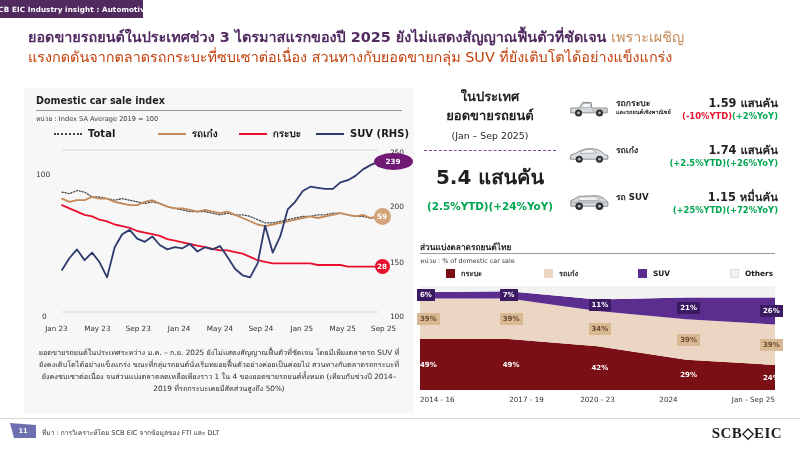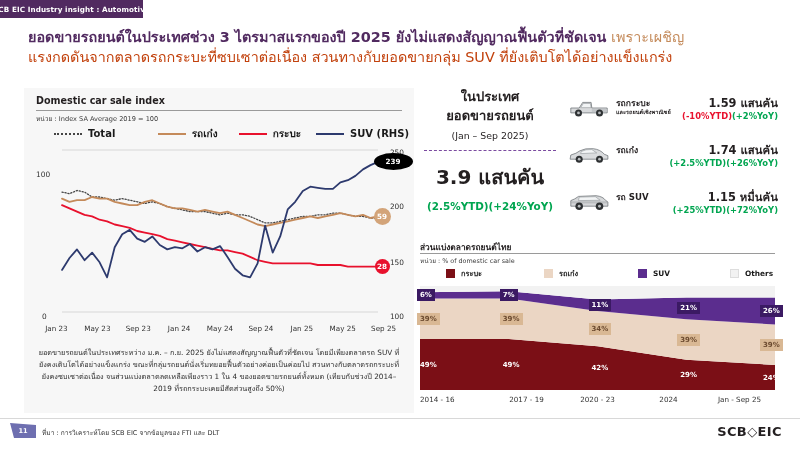--- a/index.html
+++ b/index.html
@@ -131,21 +131,21 @@
 
   
   .foot-rule { position: absolute; left: 0; top: 418px; width: 800px; height: 1px; background: #d8d8d8; }
   .page-badge { position: absolute; left: 10px; top: 423px; width: 26px; height: 15px; }
   .page-num {
     position: absolute; left: 10px; top: 424px; width: 26px; height: 13px;
     display: flex; align-items: center; justify-content: center;
     font-size: 6.6px; font-weight: bold; color: #fff;
   }
   .source { position: absolute; left: 42px; top: 427px; font-size: 6.6px; color: #333; }
-  .brand { position: absolute; right: 18px; top: 424px; font-size: 13px; font-weight: bold; color: #231F20; letter-spacing: .4px; }
+  .brand { position: absolute; right: 18px; top: 424px; font-size: 15px; font-weight: bold; color: #231F20; letter-spacing: .4px; font-family: Liberation Serif, serif; }
 </style>
 </head>
 <body>
 
 <div class="page">
 
   <div class="ribbon">
     <span class="ribbon-text">SCB EIC Industry insight : Automotive</span>
   </div>
 
@@ -190,21 +190,21 @@
 
       <svg id="line-svg" width="368" height="178" viewBox="0 0 368 178">
           <line x1="26" x2="342" y1="4" y2="4" stroke="#c9c9c9" stroke-width=".7"></line>
           <line x1="26" x2="342" y1="166" y2="166" stroke="#c9c9c9" stroke-width=".7"></line>
           <path d="M26.0 46.1 L33.5 47.7 L41.0 44.5 L48.6 46.1 L56.1 51.0 L63.6 51.0 L71.1 52.6 L78.7 54.2 L86.2 52.6 L93.7 54.2 L101.2 55.8 L108.8 57.5 L116.3 55.8 L123.8 57.5 L131.3 60.7 L138.9 62.3 L146.4 63.9 L153.9 65.6 L161.4 65.6 L169.0 65.6 L176.5 67.2 L184.0 68.8 L191.5 67.2 L199.0 68.8 L206.6 68.8 L214.1 70.4 L221.6 73.7 L229.1 76.9 L236.7 76.9 L244.2 75.3 L251.7 73.7 L259.2 72.0 L266.8 70.4 L274.3 70.4 L281.8 68.8 L289.3 68.8 L296.9 67.2 L304.4 67.2 L311.9 68.8 L319.4 70.4 L327.0 70.4 L334.5 72.0 L342.0 72.0" fill="none" stroke="#444444" stroke-width="1.3" stroke-dasharray="1.2 1.8" stroke-linejoin="round" stroke-linecap="round"></path>
           <path d="M26.0 52.6 L33.5 55.8 L41.0 54.2 L48.6 54.2 L56.1 51.0 L63.6 52.6 L71.1 52.6 L78.7 55.8 L86.2 57.5 L93.7 59.1 L101.2 59.1 L108.8 55.8 L116.3 54.2 L123.8 57.5 L131.3 60.7 L138.9 62.3 L146.4 62.3 L153.9 63.9 L161.4 65.6 L169.0 63.9 L176.5 65.6 L184.0 67.2 L191.5 65.6 L199.0 68.8 L206.6 72.0 L214.1 75.3 L221.6 78.5 L229.1 80.1 L236.7 78.5 L244.2 76.9 L251.7 75.3 L259.2 73.7 L266.8 72.0 L274.3 70.4 L281.8 72.0 L289.3 70.4 L296.9 68.8 L304.4 67.2 L311.9 68.8 L319.4 70.4 L327.0 68.8 L334.5 72.0 L342.0 70.4" fill="none" stroke="#C48A5A" stroke-width="1.8" stroke-linejoin="round" stroke-linecap="round"></path>
           <path d="M26.0 59.1 L33.5 62.3 L41.0 65.6 L48.6 68.8 L56.1 70.4 L63.6 73.7 L71.1 75.3 L78.7 78.5 L86.2 80.1 L93.7 81.8 L101.2 85.0 L108.8 86.6 L116.3 88.2 L123.8 89.9 L131.3 93.1 L138.9 94.7 L146.4 96.3 L153.9 98.0 L161.4 99.6 L169.0 101.2 L176.5 102.8 L184.0 104.4 L191.5 104.4 L199.0 106.1 L206.6 107.7 L214.1 110.9 L221.6 114.2 L229.1 115.8 L236.7 117.4 L244.2 117.4 L251.7 117.4 L259.2 117.4 L266.8 117.4 L274.3 117.4 L281.8 119.0 L289.3 119.0 L296.9 119.0 L304.4 119.0 L311.9 120.6 L319.4 120.6 L327.0 120.6 L334.5 120.6 L342.0 120.6" fill="none" stroke="#E8112D" stroke-width="1.8" stroke-linejoin="round" stroke-linecap="round"></path>
           <path d="M26.0 123.9 L33.5 112.0 L41.0 103.4 L48.6 114.2 L56.1 106.6 L63.6 116.3 L71.1 131.4 L78.7 101.2 L86.2 88.2 L93.7 83.9 L101.2 92.6 L108.8 95.8 L116.3 90.4 L123.8 99.0 L131.3 103.4 L138.9 101.2 L146.4 102.3 L153.9 98.0 L161.4 105.5 L169.0 101.2 L176.5 103.4 L184.0 100.1 L191.5 110.9 L199.0 122.8 L206.6 129.3 L214.1 131.4 L221.6 117.4 L229.1 79.6 L236.7 106.6 L244.2 90.4 L251.7 63.4 L259.2 55.8 L266.8 45.0 L274.3 40.7 L281.8 41.8 L289.3 42.9 L296.9 42.9 L304.4 36.4 L311.9 34.2 L319.4 29.9 L327.0 23.4 L334.5 19.1 L342.0 15.9" fill="none" stroke="#2D3A6E" stroke-width="1.8" stroke-linejoin="round" stroke-linecap="round"></path>
         </svg>
 
-      <div class="bubble" id="b-suv" style="width: 39px; height: 17px; background: #000000; left: 337.5px; top: 7.38px;">239</div>
+      <div class="bubble" id="b-suv" style="width: 39px; height: 17px; background: #701a75; left: 337.5px; top: 7.38px;">239</div>
       <div class="bubble" id="b-sed" style="width: 17px; height: 17px; background: rgb(211, 164, 121); left: 337.5px; top: 61.92px;">59</div>
       <div class="bubble" id="b-pkp" style="width: 15px; height: 15px; background: rgb(232, 17, 45); left: 338.5px; top: 113.14px;">28</div>
     </div>
 
     <div class="xticks" id="line-xticks">
         <div class="xtick" style="flex: 1 1 0%;">Jan 23</div>
         <div class="xtick" style="flex: 1 1 0%;">May 23</div>
         <div class="xtick" style="flex: 1 1 0%;">Sep 23</div>
         <div class="xtick" style="flex: 1 1 0%; text-align: center;">Jan 24</div>
         <div class="xtick" style="flex: 1 1 0%;">May 24</div>
@@ -218,21 +218,21 @@
       <p>ยอดขายรถยนต์ในประเทศระหว่าง ม.ค. – ก.ย. 2025 ยังไม่แสดงสัญญาณฟื้นตัวที่ชัดเจน โดยมีเพียงตลาดรถ SUV ที่ยังคงเติบโตได้อย่างแข็งแกร่ง ขณะที่กลุ่มรถยนต์นั่งเริ่มทยอยฟื้นตัวอย่างค่อยเป็นค่อยไป สวนทางกับตลาดรถกระบะที่ยังคงซบเซาต่อเนื่อง จนส่วนแบ่งตลาดลดเหลือเพียงราว 1 ใน 4 ของยอดขายรถยนต์ทั้งหมด (เทียบกับช่วงปี 2014–2019 ที่รถกระบะเคยมีสัดส่วนสูงถึง 50%)</p>
     </div>
   </div>
 
   <div class="panel-tr">
     <div class="tr-left">
       <div class="tr-head">ในประเทศ</div>
       <div class="tr-head">ยอดขายรถยนต์</div>
       <div class="tr-sub">(Jan – Sep 2025)</div>
       <div class="tr-dash"></div>
-      <div class="tr-big">3.9 แสนคัน</div>
+      <div class="tr-big">5.4 แสนคัน</div>
       <div class="tr-pct">(2.5%YTD)(+24%YoY)</div>
     </div>
 
     <div class="tr-rows">
 
       <div class="tr-row">
         <svg class="veh-icon" viewBox="0 0 60 34">
           <path d="M4 24 L4 17 L16 17 L21 9 L33 9 L34 17 L56 17 L56 24 Z" fill="#D8DADC" stroke="#6f7478" stroke-width="1.1"></path>
           <path d="M22 10.5 L32 10.5 L33 16.5 L18 16.5 Z" fill="#f2f4f5" stroke="#8b9094" stroke-width=".8"></path>
           <rect x="34" y="18" width="21" height="5" fill="#c3c6c9"></rect>
@@ -310,21 +310,21 @@
           <path d="M0 16.48 L0.0 10.2 L88.8 9.2 L177.5 17.5 L266.3 15.4 L355.0 15.4 L355.0 42.5 L266.3 37.3 L177.5 29.0 L88.8 16.5 L0.0 16.5 Z" fill="#5B2D8E"></path>
           <path d="M0 10.240000000000006 L0.0 4.0 L88.8 4.0 L177.5 4.0 L266.3 4.0 L355.0 4.0 L355.0 15.4 L266.3 15.4 L177.5 17.5 L88.8 9.2 L0.0 10.2 Z" fill="#F2F2F2"></path>
         </svg>
     <div class="area-lbl" style="color: rgb(255, 255, 255); left: -3px; top: 76.52px;">49%</div><div class="area-lbl" style="color: rgb(255, 255, 255); left: 79.75px; top: 76.52px;">49%</div><div class="area-lbl" style="color: rgb(255, 255, 255); left: 168.5px; top: 80.16px;">42%</div><div class="area-lbl" style="color: rgb(255, 255, 255); left: 257.25px; top: 86.92px;">29%</div><div class="area-lbl" style="color: rgb(255, 255, 255); left: 340px; top: 89.52px;">24%</div><div class="area-lbl" style="color: rgb(107, 74, 47); background: rgb(217, 184, 148); left: -3px; top: 30.76px;">39%</div><div class="area-lbl" style="color: rgb(107, 74, 47); background: rgb(217, 184, 148); left: 79.75px; top: 30.76px;">39%</div><div class="area-lbl" style="color: rgb(107, 74, 47); background: rgb(217, 184, 148); left: 168.5px; top: 40.64px;">34%</div><div class="area-lbl" style="color: rgb(107, 74, 47); background: rgb(217, 184, 148); left: 257.25px; top: 51.56px;">39%</div><div class="area-lbl" style="color: rgb(107, 74, 47); background: rgb(217, 184, 148); left: 340px; top: 56.76px;">39%</div><div class="area-lbl" style="color: rgb(255, 255, 255); background: rgb(59, 26, 99); left: -3px; top: 7.36px;">6%</div><div class="area-lbl" style="color: rgb(255, 255, 255); background: rgb(59, 26, 99); left: 79.75px; top: 6.84px;">7%</div><div class="area-lbl" style="color: rgb(255, 255, 255); background: rgb(59, 26, 99); left: 168.5px; top: 17.24px;">11%</div><div class="area-lbl" style="color: rgb(255, 255, 255); background: rgb(59, 26, 99); left: 257.25px; top: 20.36px;">21%</div><div class="area-lbl" style="color: rgb(255, 255, 255); background: rgb(59, 26, 99); left: 340px; top: 22.96px;">26%</div></div>
 
     <div class="br-xticks" id="area-xticks">
         <div class="br-xtick" style="flex: 1 1 0%; text-align: left;">2014 - 16</div>
         <div class="br-xtick" style="flex: 1 1 0%;">2017 - 19</div>
         <div class="br-xtick" style="flex: 1 1 0%;">2020 - 23</div>
         <div class="br-xtick" style="flex: 1 1 0%;">2024</div>
-        <div class="br-xtick" style="flex: 1 1 0%; ">Jan - Sep 25</div>
+        <div class="br-xtick" style="flex: 1 1 0%; text-align: right;">Jan - Sep 25</div>
       </div>
   </div>
 
   <div class="foot-rule"></div>
   <svg class="page-badge" viewBox="0 0 26 15">
     <path d="M0 0 L26 2 L26 15 L4 15 Z" fill="#6E6FB0"></path>
   </svg>
   <div class="page-num">11</div>
   <div class="source">ที่มา : การวิเคราะห์โดย SCB EIC จากข้อมูลของ FTI และ DLT</div>
   <div class="brand">SCB◇EIC</div>

